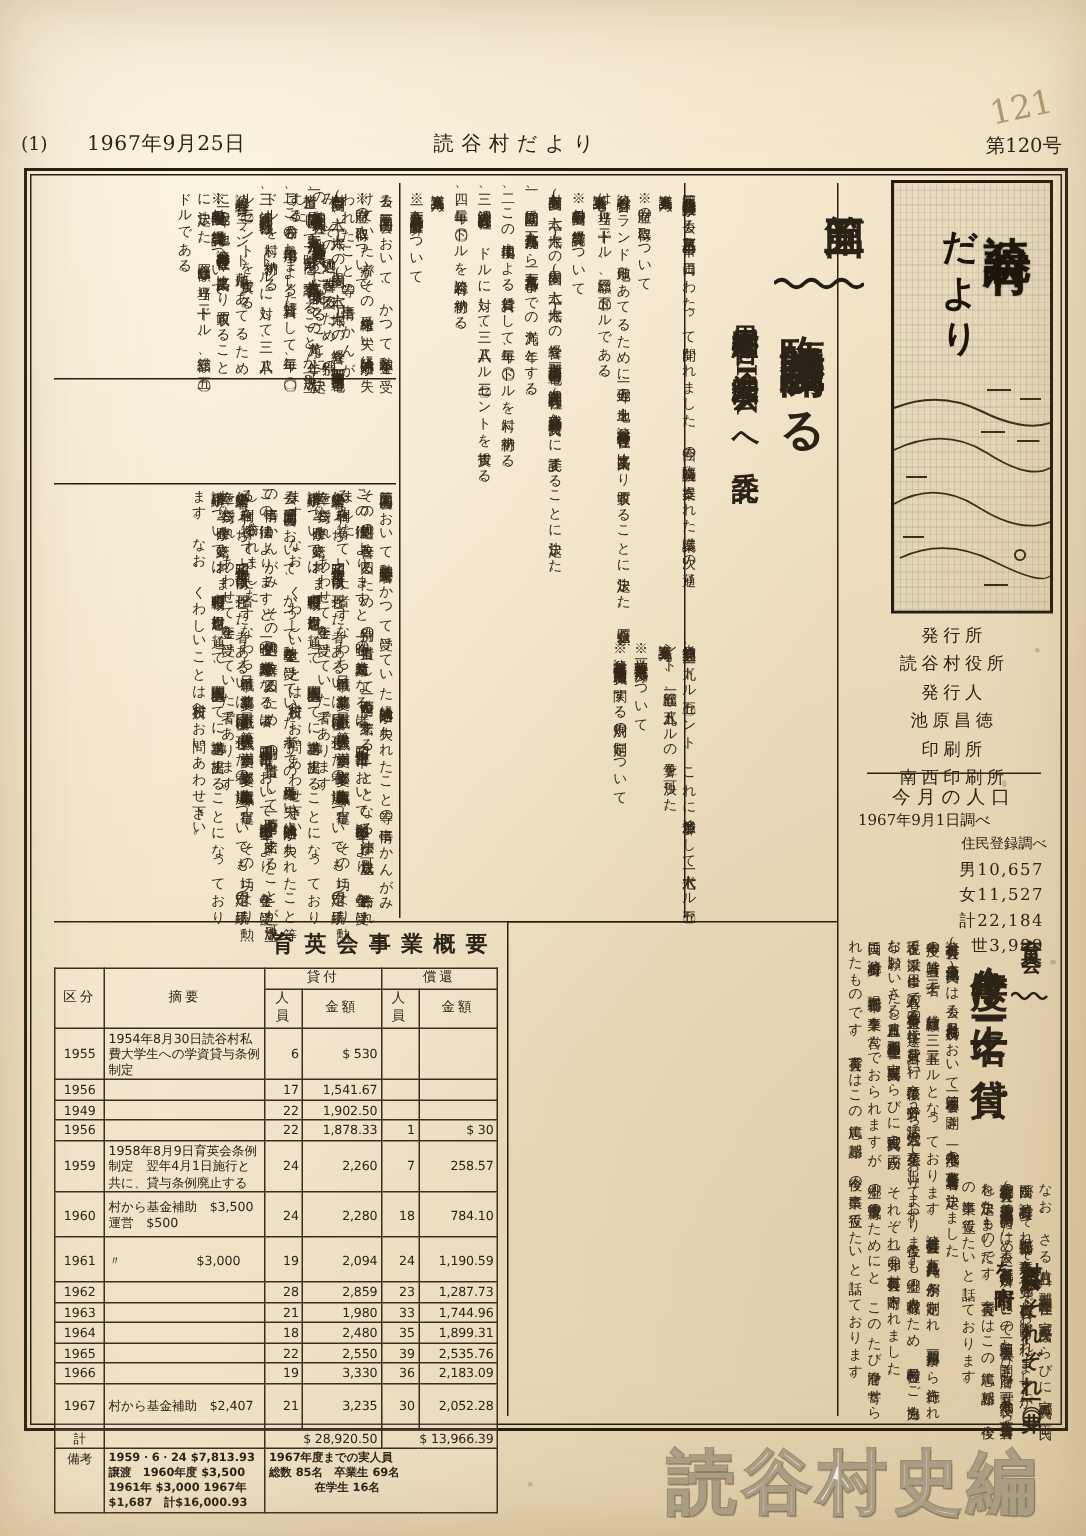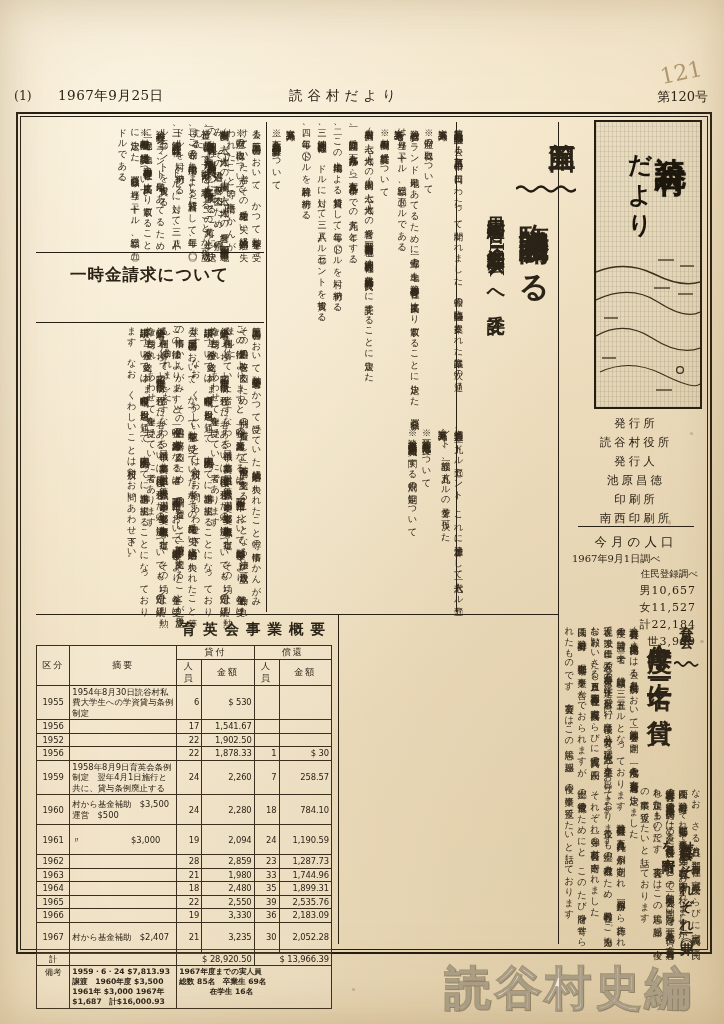--- a/index.html
+++ b/index.html
@@ -62,21 +62,21 @@
     position:absolute;right:44px;top:14px;
     writing-mode:vertical-rl;font-size:24px;font-weight:bold;letter-spacing:3px;
     color:#1b150c;
   }
 
   
   .pubinfo{position:absolute;right:10px;top:300px;width:128px;text-align:center;
            font-size:11.5px;line-height:1.65;letter-spacing:3px;}
   .pubinfo div{white-space:nowrap;}
   .rule{border-top:1px solid #2a2115;margin:5px 6px;}
-  .popbox{position:absolute;right:10px;top:407px;width:128px;font-size:11px;line-height:1.55;}
+  .popbox{position:absolute;right:10px;top:396px;width:128px;font-size:11px;line-height:1.55;}
   .popbox .ttl{text-align:center;letter-spacing:4px;font-size:12.5px;}
   .popbox .q{text-align:left;font-size:10px;letter-spacing:0;}
   .popbox .q2{text-align:right;font-size:9.5px;letter-spacing:0;padding-right:2px;}
   .popbox .row{text-align:right;padding-right:4px;letter-spacing:1px;}
 
   
   .hl-main{
     position:absolute;right:128px;top:8px;width:116px;height:300px;
   }
   .hl-main .l1{
@@ -284,21 +284,20 @@
     <div class="vcol" style="width:13px;height:124px;">※財産の取得について</div>
     <div class="vcol" style="width:13px;height:124px;">村有果樹園(六七、一七六坪)の果樹園(六七、一七六坪)の経営を那覇市泉崎一丁目三番地の沖縄園芸株式会社(代表取締役仲村秀安氏)に委託することに決定した。</div>
     <div class="vcol" style="width:13px;height:124px;">一、委託期間は一九六七年九月一日から一九七六年八月三十一日までの満九ヶ年とする。</div>
     <div class="vcol" style="width:13px;height:124px;">二、この土地使用による賃貸料として毎年二、〇〇〇ドルを村に納付する。</div>
     <div class="vcol" style="width:13px;height:124px;">三、沖縄園芸株式会社は、ドルに対して三、八八二ドル三〇セントを投資する。</div>
     <div class="vcol" style="width:13px;height:124px;">読谷村総合グランド敷地にあてるために一七五坪の土地を読谷村字伊良皆在住の比嘉某氏より買収することに決定した。買収金額は坪当り二十ドル、総額三、五〇〇ドルである。</div>
     <div class="vcol" style="width:13px;height:124px;">※村有果樹園の経営委託について</div>
   </div>
 
   <div class="hl-left">
-    <div class="b">一時金請求について</div>
   </div>
 
   <div class="colgroup" id="left-body">
     <div class="vcol" style="width:13px;height:292px;">第五三回国会において勲章年金受給者のかつて受けていた経済的処遇が失われたこと等の事情にかんがみ、その処遇の改善を図るため、特別の措置として一時金十万円を支給することとなる法律が可決成立し、公布されました。</div>
     <div class="vcol" style="width:13px;height:292px;">この法律によりますと、一時金の支給対象となる者は、昭和二十年十一月三十日において旧勲章年金令により、年金を受ける権利を有していた者、すなわち目清戦争、北清事変、日露戦争、第一次世界大戦、満州事変、支那事変、大東亜戦争等に従軍し、その功により勲章を授与され、あわせて年金を受けていた者であります。</div>
     <div class="vcol" style="width:13px;height:292px;">年金受給者のうち、昭和二十年十一月三十日以前に死亡した者、あるいは同日以後に死亡した者の遺族についても、所定の手続により一時金が支給されます。</div>
     <div class="vcol" style="width:13px;height:292px;">請求手続については、市町村役場の担当窓口を通じて、内閣総理大臣あてに請求書を提出することになっております。なお、くわしいことは村役所へお問いあわせ下さい。</div>
     <div class="vcol" style="width:13px;height:292px;">去る第五三回国会において、かつて勲章年金を受けていた者がその受給権を失い経済的処遇が失われたこと等の事情にかんがみ、その処遇の改善を図るため、特別の措置として一時金十万円を支給することが可決成立し、公布されました。</div>
     <div class="vcol" style="width:13px;height:292px;">この法律によりますと、一時金の支給対象となる者は、昭和二十年十一月三十日において旧勲章年金令により、年金を受ける権利を有していた者、すなわち目清戦争、北清事変、日露戦争、第一次世界大戦、満州事変、支那事変、大東亜戦争等に従軍し、その功により勲章を授与され、あわせて年金を受けていた者であります。</div>
     <div class="vcol" style="width:13px;height:292px;">年金受給者のうち、昭和二十年十一月三十日以前に死亡した者、あるいは同日以後に死亡した者の遺族についても、所定の手続により一時金が支給されます。</div>
@@ -361,21 +360,21 @@
           </tr>
           <tr>
             <td class="c-kubun">1956</td>
             <td class="c-teki"></td>
             <td class="c-nin num">17</td>
             <td class="c-kin num">1,541.67</td>
             <td class="c-nin num"></td>
             <td class="c-kin num"></td>
           </tr>
           <tr>
-            <td class="c-kubun">1952</td>
+            <td class="c-kubun">1949</td>
             <td class="c-teki"></td>
             <td class="c-nin num">22</td>
             <td class="c-kin num">1,902.50</td>
             <td class="c-nin num"></td>
             <td class="c-kin num"></td>
           </tr>
           <tr>
             <td class="c-kubun">1956</td>
             <td class="c-teki"></td>
             <td class="c-nin num">22</td>

